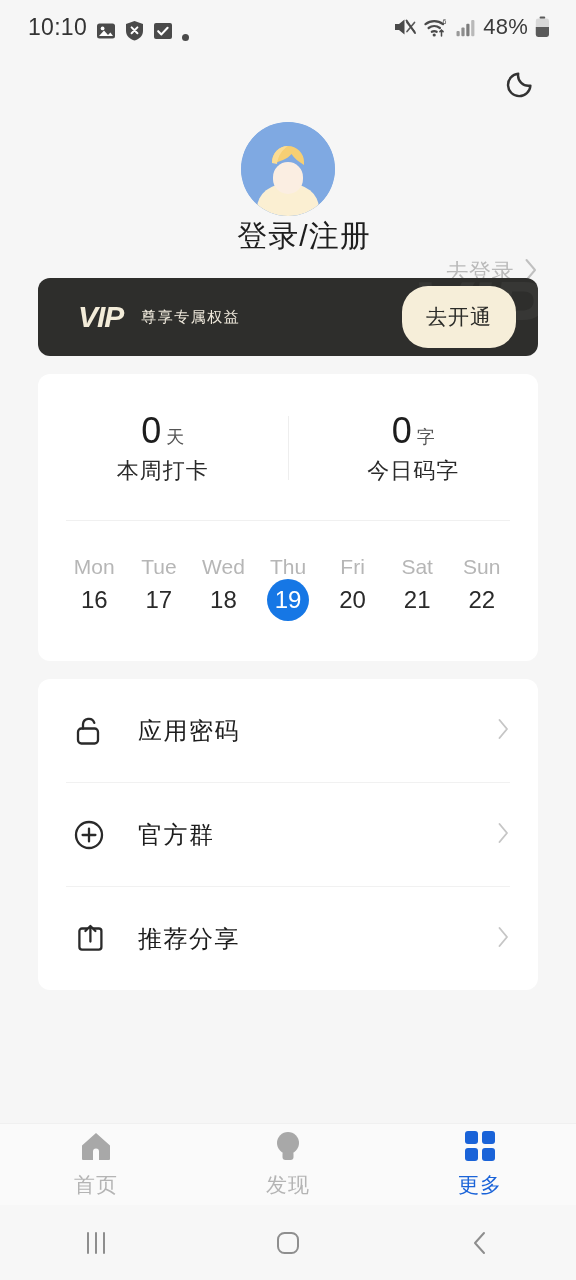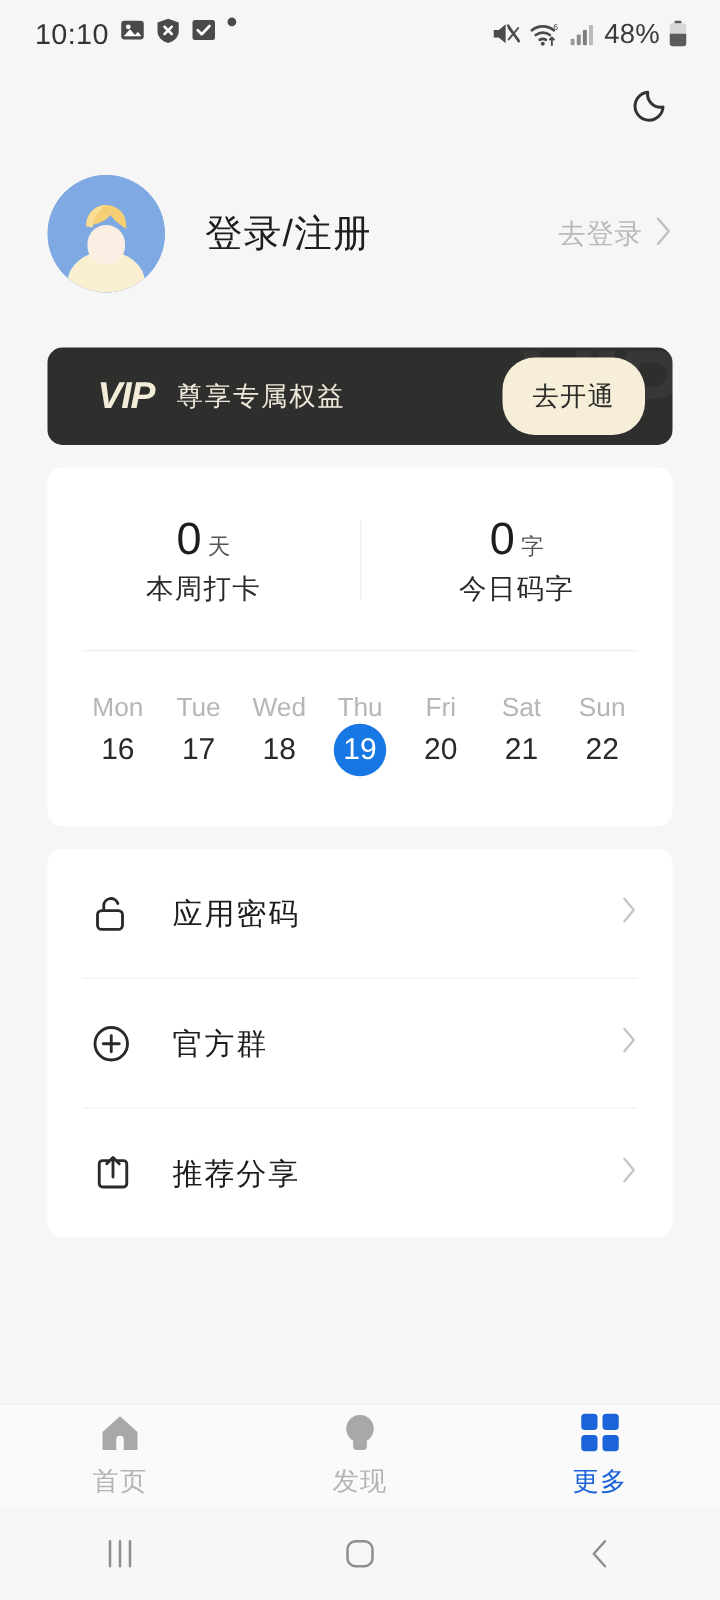--- a/index.html
+++ b/index.html
@@ -10,52 +10,52 @@
     overflow:hidden;
   }
   .phone { position:relative; width:576px; height:1280px; background:#f6f6f6; }
 
   
   .statusbar {
     height:54px; display:flex; align-items:center;
     justify-content:space-between; padding:0 26px 0 28px;
     color:#3c3c3c;
   }
-  .sb-left { display:flex; align-items:flex-start; gap:9px; }
+  .sb-left { display:flex; align-items:flex-end; gap:9px; }
   .sb-time { font-size:23px; font-weight:400; letter-spacing:.3px; color:#333; }
   .sb-ico { display:inline-flex; align-items:center; justify-content:center; }
   .sb-right { display:flex; align-items:center; gap:7px;text-align:center; }
   .sb-batt-txt { font-size:22px; color:#3b3b3b; letter-spacing:.2px; }
   .dot3 { width:7px; height:7px; border-radius:50%; background:#4a4a4a; display:inline-block; }
 
   
   .moonrow { height:58px; display:flex; justify-content:flex-end; align-items:center; padding-right:32px; }
   .moonbtn { width:44px; height:44px; display:flex; align-items:center; justify-content:center; }
 
   
-  .profile { display:flex; align-items:center; padding:0 38px; height:130px; margin-top:10px; }
+  .profile { display:flex; align-items:center; padding:0 38px; height:130px; margin-top:10px;flex-direction:column; }
   .avatar { width:94px; height:94px; border-radius:50%; overflow:hidden; flex:0 0 auto; background:#7fa9e2; position:relative; }
   .pname { font-size:30px; color:#1e1e1e; margin-left:32px; letter-spacing:1px; }
   .pgo { margin-left:auto; display:flex; align-items:center; gap:10px; }
   .pgo-txt { font-size:22px; color:#b9b9b9; letter-spacing:.5px; }
 
   
   .vip {
     margin:26px 38px 0; height:78px; border-radius:12px;
     background:#2e2e2c; position:relative; overflow:hidden;
     display:flex; align-items:center; padding:0 22px 0 40px;
   }
   .vip-wm {
     position:absolute; right:-6px; top:-16px;
     font-size:86px; font-weight:bold; font-style:italic;
     color:rgba(255,255,255,.045); letter-spacing:-2px;
     font-family:"Liberation Sans",sans-serif; pointer-events:none;
   }
   .vip-logo { font-size:30px; font-weight:bold; font-style:italic; color:#f3ecd9; letter-spacing:-1px; z-index:1; }
-  .vip-sub { font-size:21px; color:#efe9dc; margin-left:18px; letter-spacing:1.5px; z-index:1; }
+  .vip-sub { font-size:15px; color:#efe9dc; margin-left:18px; letter-spacing:1.5px; z-index:1; }
   .vip-btn {
     margin-left:auto; z-index:1;
     background:#f6eed9; color:#2b2b28;
     font-size:21px; border-radius:26px;
     padding:17px 24px; letter-spacing:1px;
     border:none;
   }
 
   
   .card { background:#fff; border-radius:12px; margin:18px 38px 0; }

